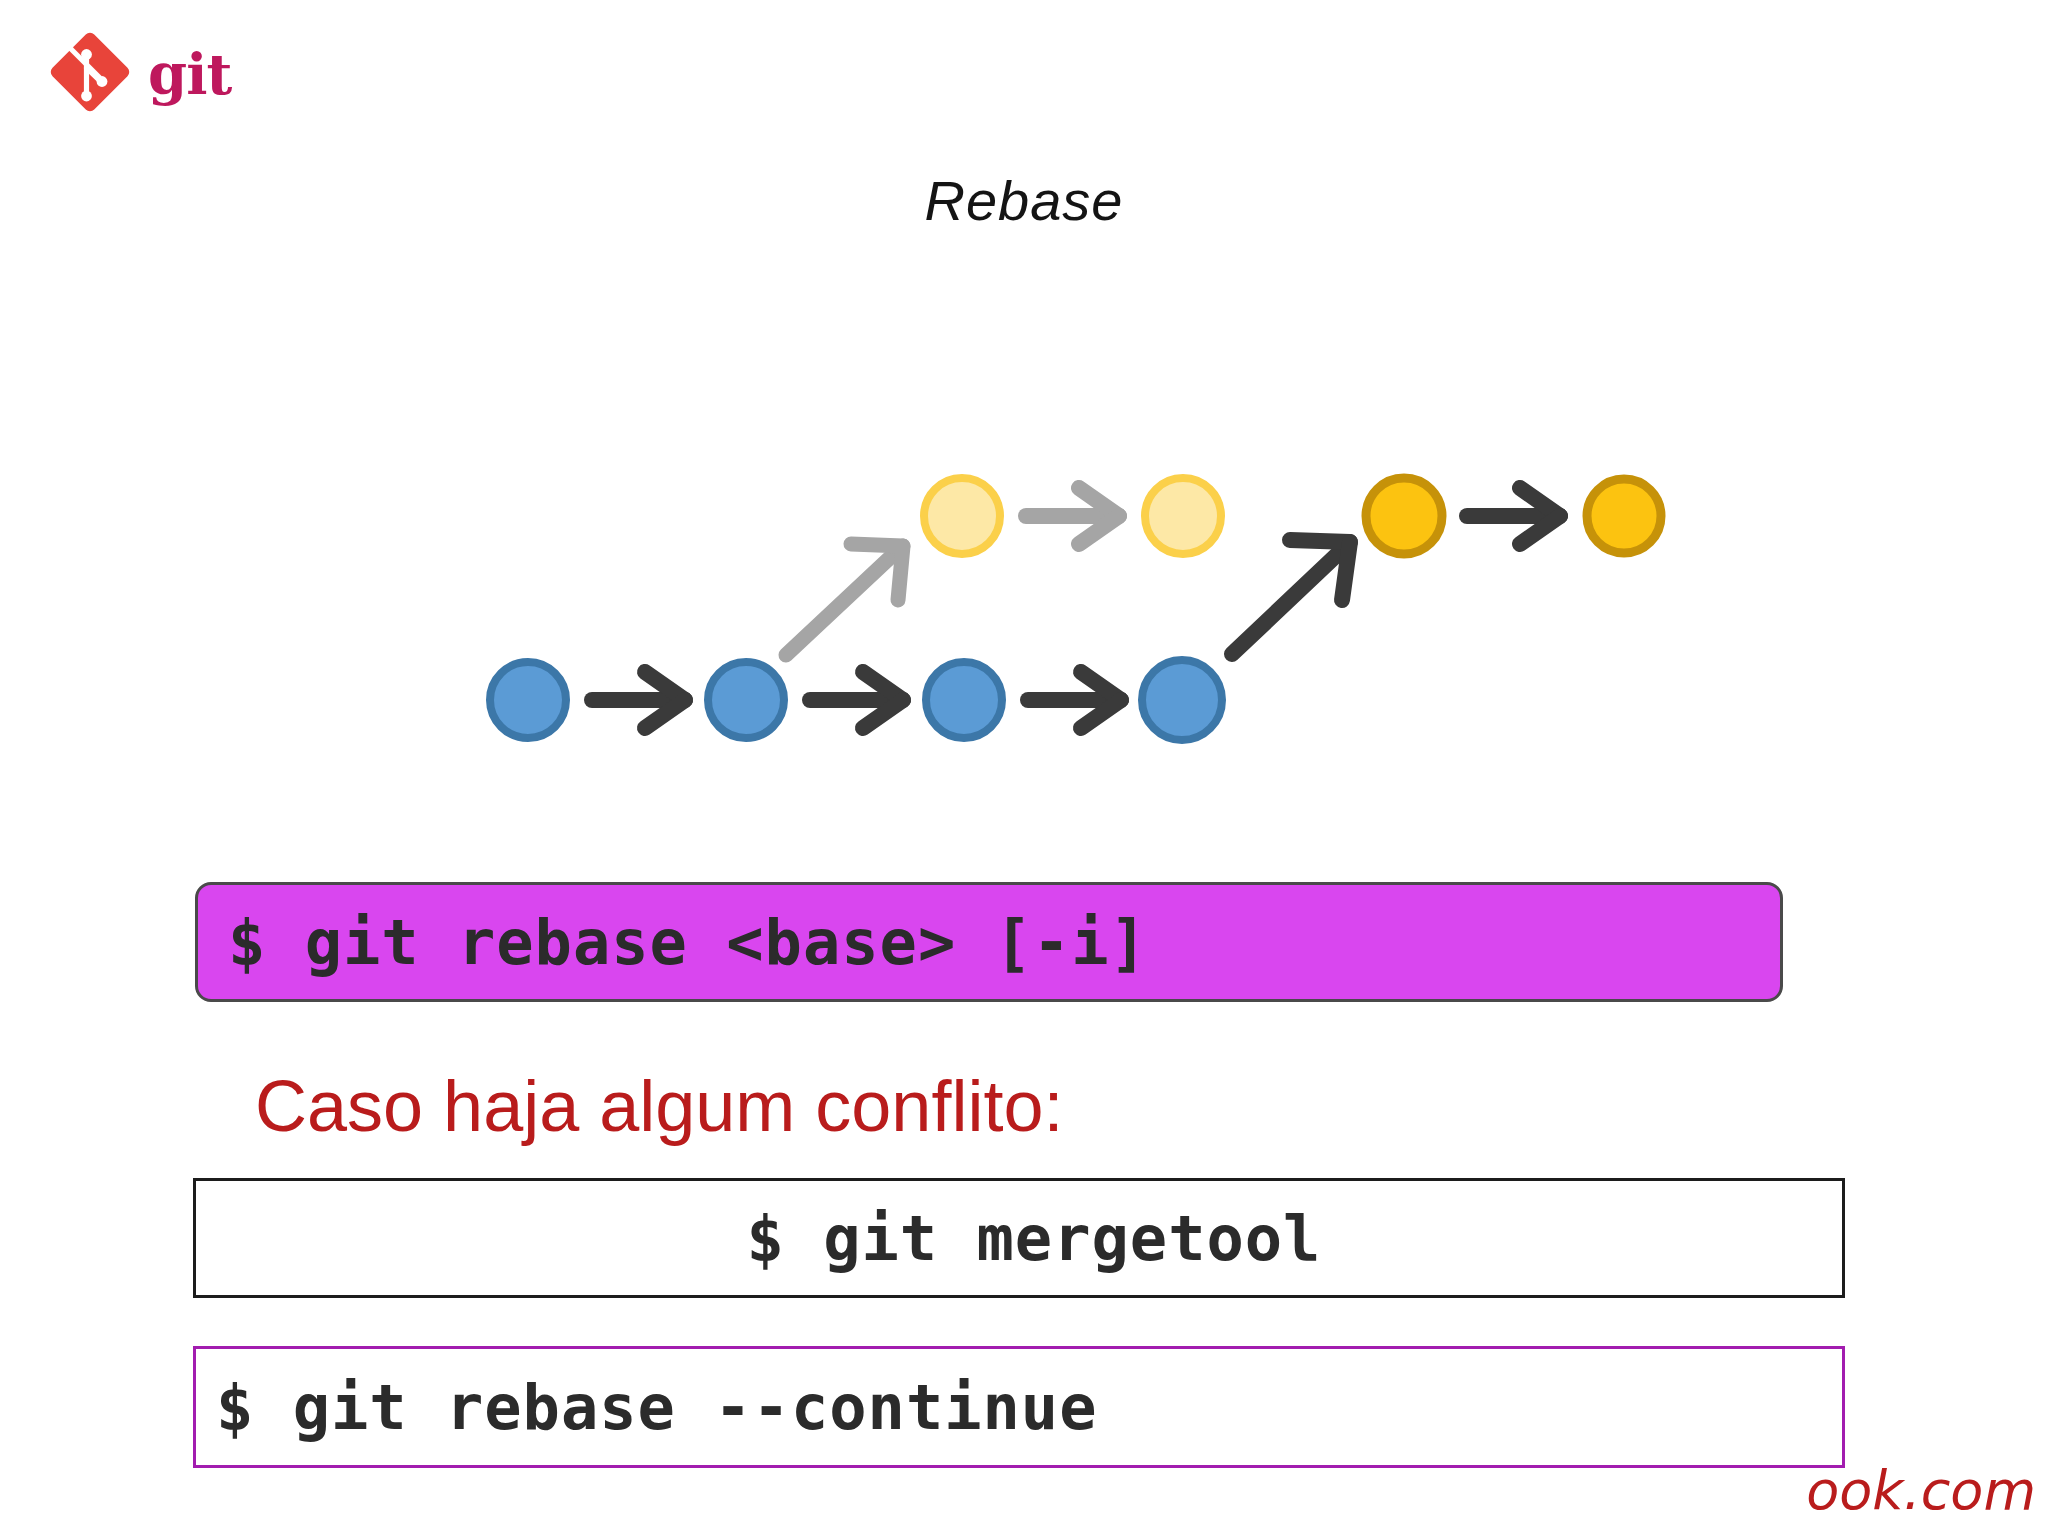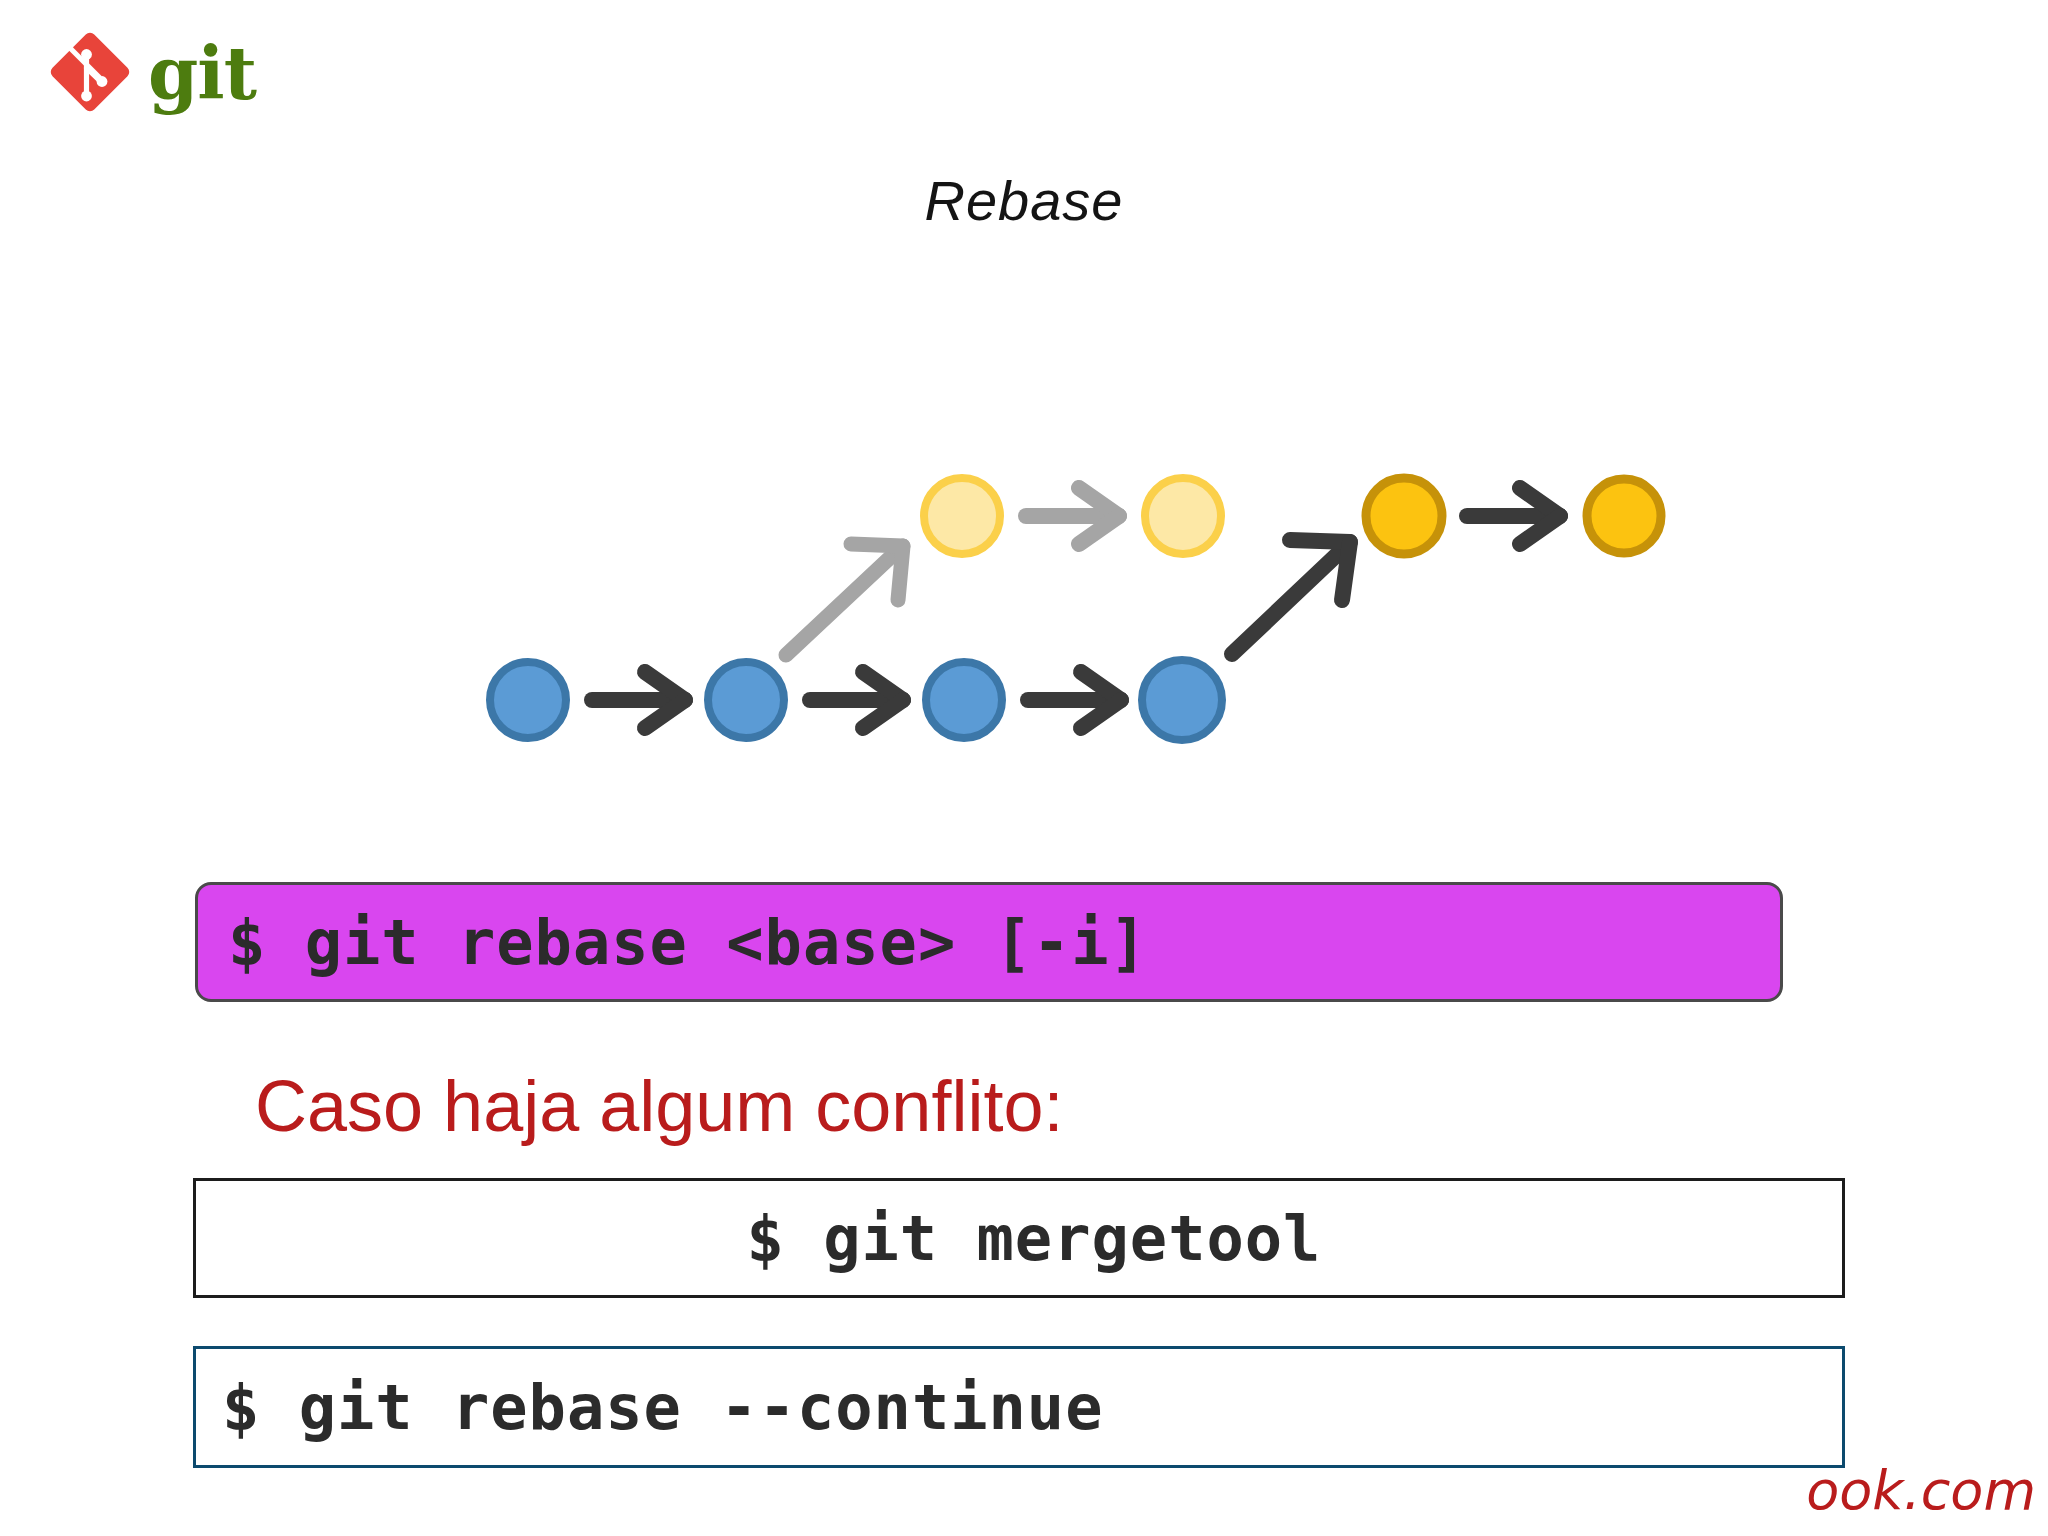--- a/index.html
+++ b/index.html
@@ -30,23 +30,23 @@
     top: 0;
     width: 100px;
     height: 100px;
   }
   #logo-text {
     position: absolute;
     left: 108px;
     top: 2px;
     font-family: "DejaVu Serif", "Liberation Serif", serif;
     font-weight: bold;
-    font-size: 72px;
+    font-size: 56px;
     line-height: 100px;
-    color: #4d7c0f;
+    color: #be185d;
     letter-spacing: -1px;
   }
 
   
   #title {
     position: absolute;
     left: 0;
     top: 168px;
     width: 2048px;
     text-align: center;
@@ -101,22 +101,22 @@
     border: 3px solid #1c1c1c;
     padding-left: 30px;
     justify-content: center;
   }
   #box-continue {
     left: 193px;
     top: 1346px;
     width: 1652px;
     height: 122px;
     background: #ffffff;
-    border: 3px solid #0c4a6e;
-    padding-left: 26px;
+    border: 3px solid #a21caf;
+    padding-left: 20px;
   }
 
   
   #caption {
     position: absolute;
     left: 255px;
     top: 1065px;
     font-family: "Liberation Sans", sans-serif;
     font-stretch: condensed;
     font-size: 72px;

